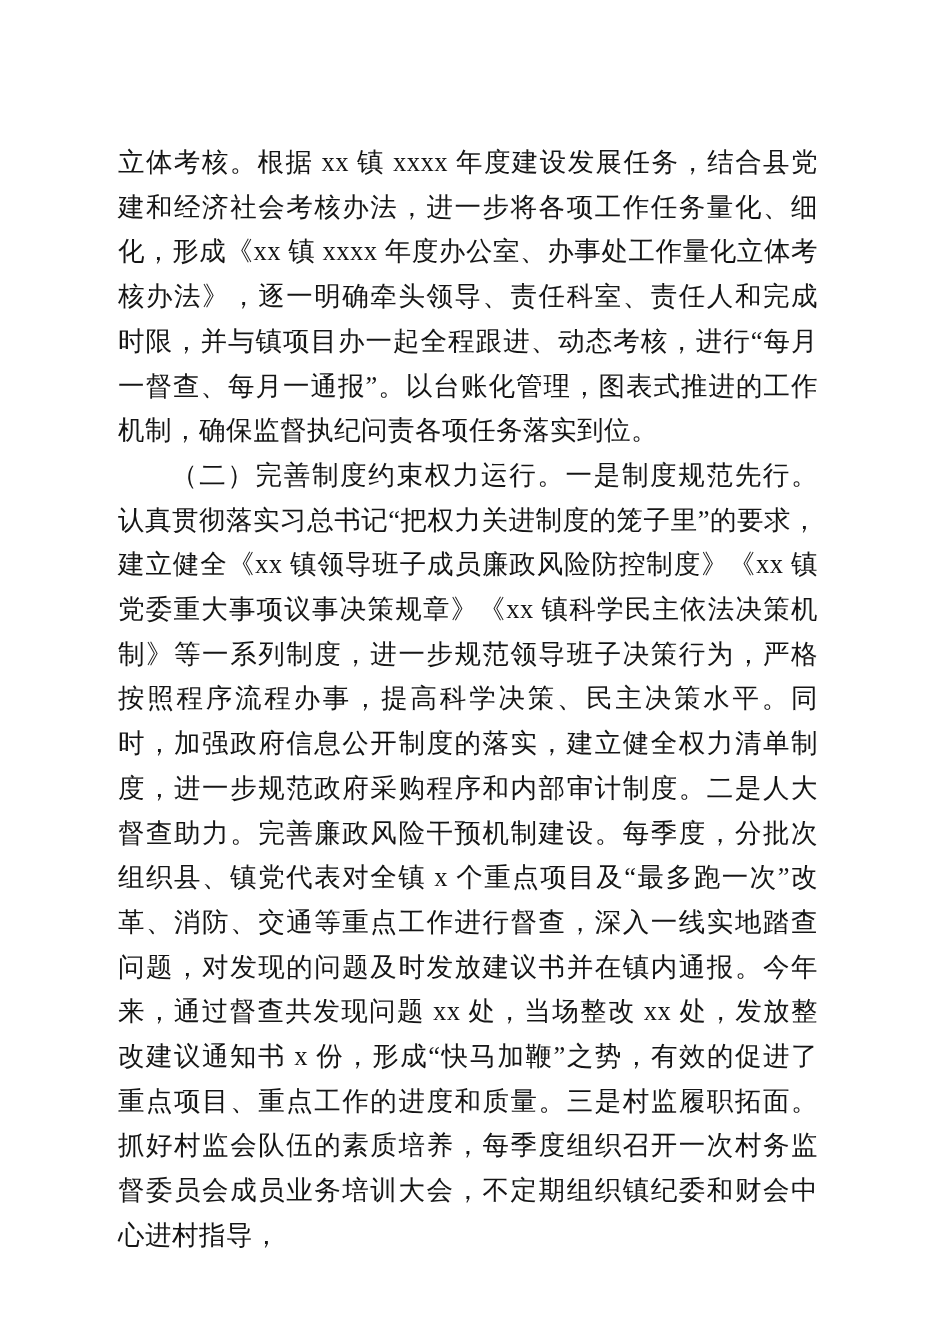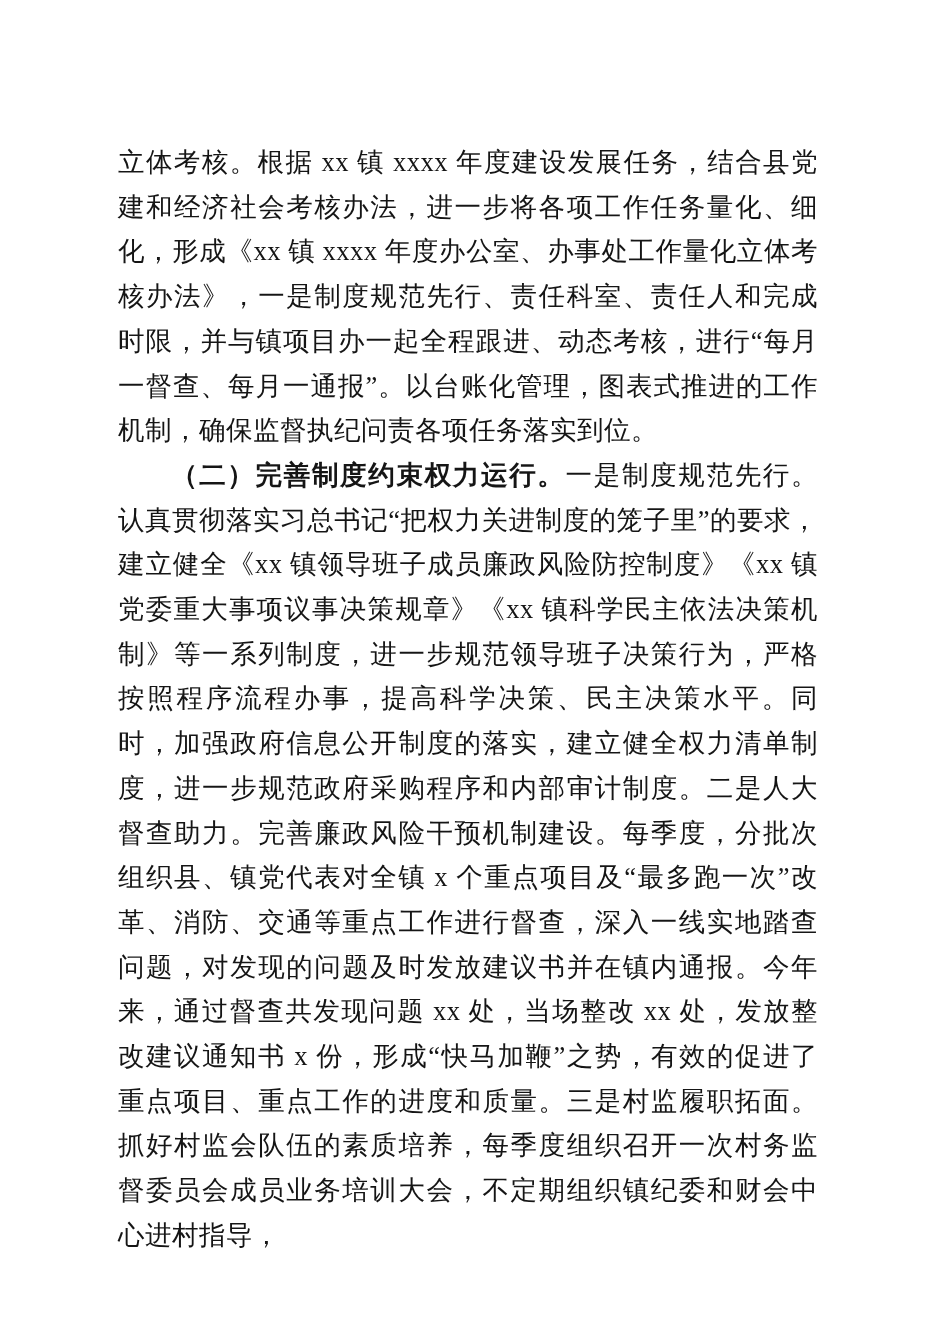--- a/index.html
+++ b/index.html
@@ -27,24 +27,24 @@
     letter-spacing: 0.5px;
   }
   .doc-body p {
     margin: 0;
     padding: 0;
   }
   .doc-body p.indent {
     text-indent: 2em;
   }
   .doc-body .bold {
-    font-weight: bold;
+    font-weight: normal;
   }
 </style>
 </head>
 <body>
 
 <div class="page">
   <div class="doc-body">
-      <p><span>立体考核。根据 xx 镇 xxxx 年度建设发展任务，结合县党建和经济社会考核办法，进一步将各项工作任务量化、细化，形成《xx 镇 xxxx 年度办公室、办事处工作量化立体考核办法》，一是制度规范先行、责任科室、责任人和完成时限，并与镇项目办一起全程跟进、动态考核，进行“每月一督查、每月一通报”。以台账化管理，图表式推进的工作机制，确保监督执纪问责各项任务落实到位。</span></p>
+      <p><span>立体考核。根据 xx 镇 xxxx 年度建设发展任务，结合县党建和经济社会考核办法，进一步将各项工作任务量化、细化，形成《xx 镇 xxxx 年度办公室、办事处工作量化立体考核办法》，逐一明确牵头领导、责任科室、责任人和完成时限，并与镇项目办一起全程跟进、动态考核，进行“每月一督查、每月一通报”。以台账化管理，图表式推进的工作机制，确保监督执纪问责各项任务落实到位。</span></p>
       <p class="indent"><span class="bold">（二）完善制度约束权力运行。</span><span>一是制度规范先行。认真贯彻落实习总书记“把权力关进制度的笼子里”的要求，建立健全《xx 镇领导班子成员廉政风险防控制度》《xx 镇党委重大事项议事决策规章》《xx 镇科学民主依法决策机制》等一系列制度，进一步规范领导班子决策行为，严格按照程序流程办事，提高科学决策、民主决策水平。同时，加强政府信息公开制度的落实，建立健全权力清单制度，进一步规范政府采购程序和内部审计制度。二是人大督查助力。完善廉政风险干预机制建设。每季度，分批次组织县、镇党代表对全镇 x 个重点项目及“最多跑一次”改革、消防、交通等重点工作进行督查，深入一线实地踏查问题，对发现的问题及时发放建议书并在镇内通报。今年来，通过督查共发现问题 xx 处，当场整改 xx 处，发放整改建议通知书 x 份，形成“快马加鞭”之势，有效的促进了重点项目、重点工作的进度和质量。三是村监履职拓面。抓好村监会队伍的素质培养，每季度组织召开一次村务监督委员会成员业务培训大会，不定期组织镇纪委和财会中心进村指导，</span></p>
     </div>
 </div>
 
 </body></html>

